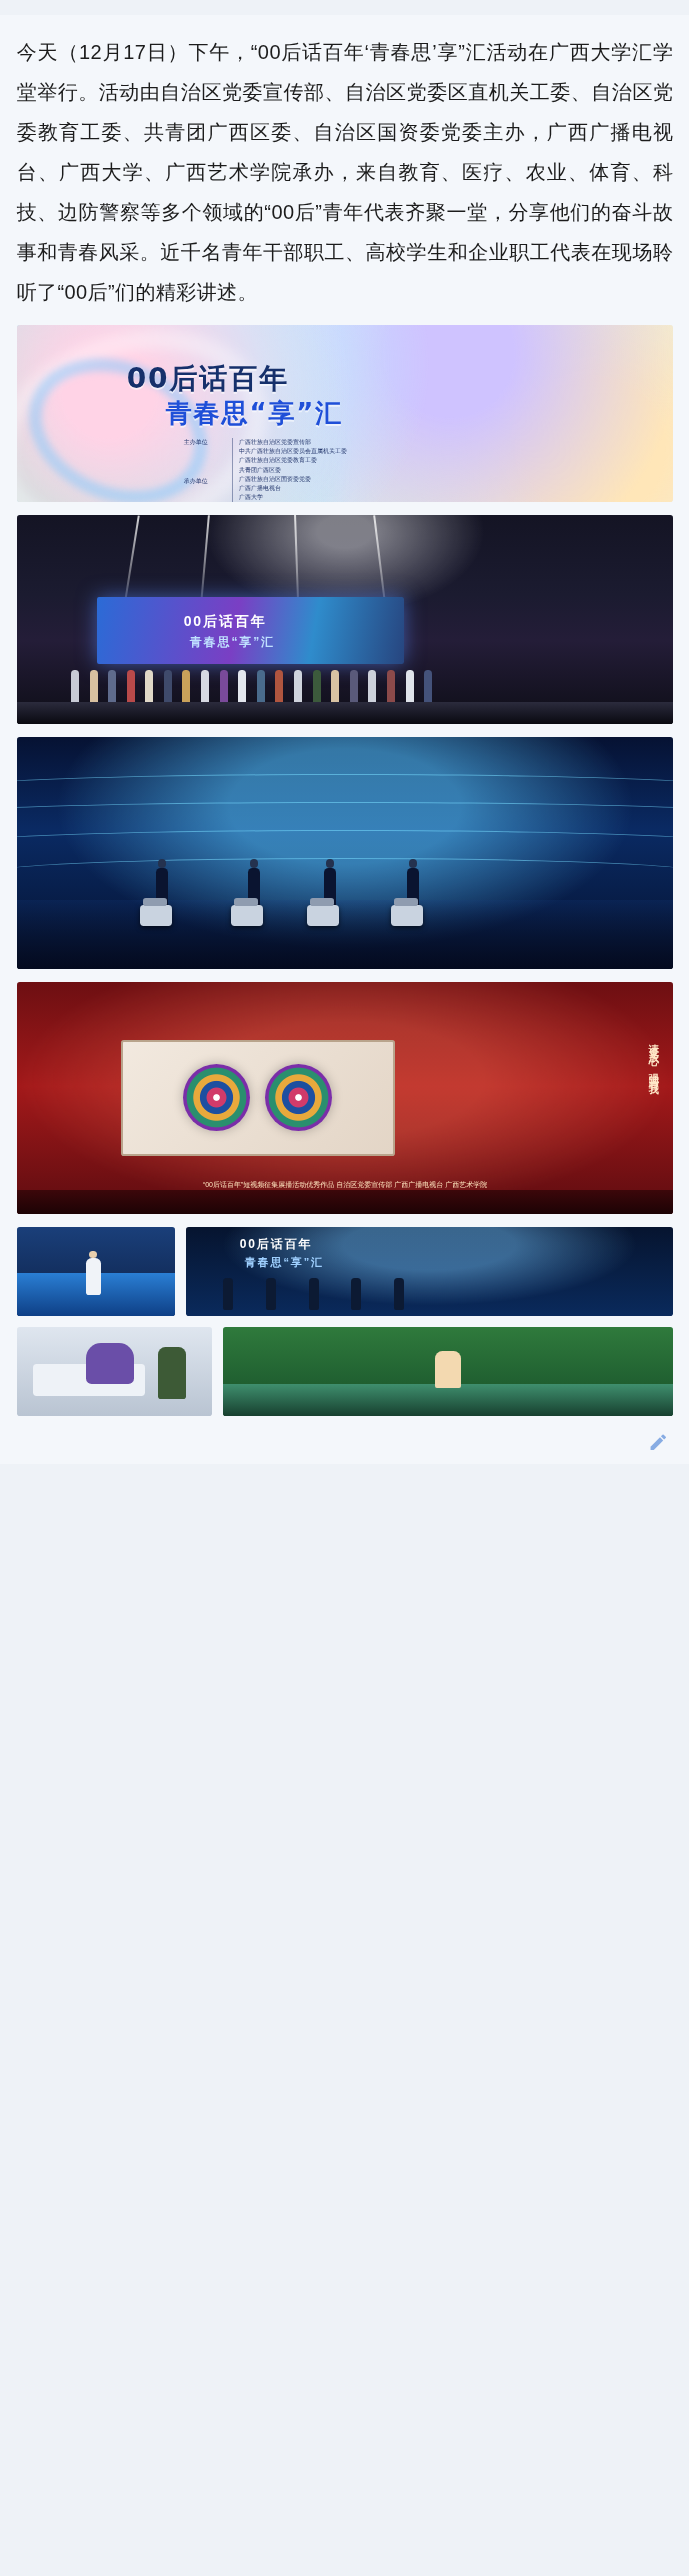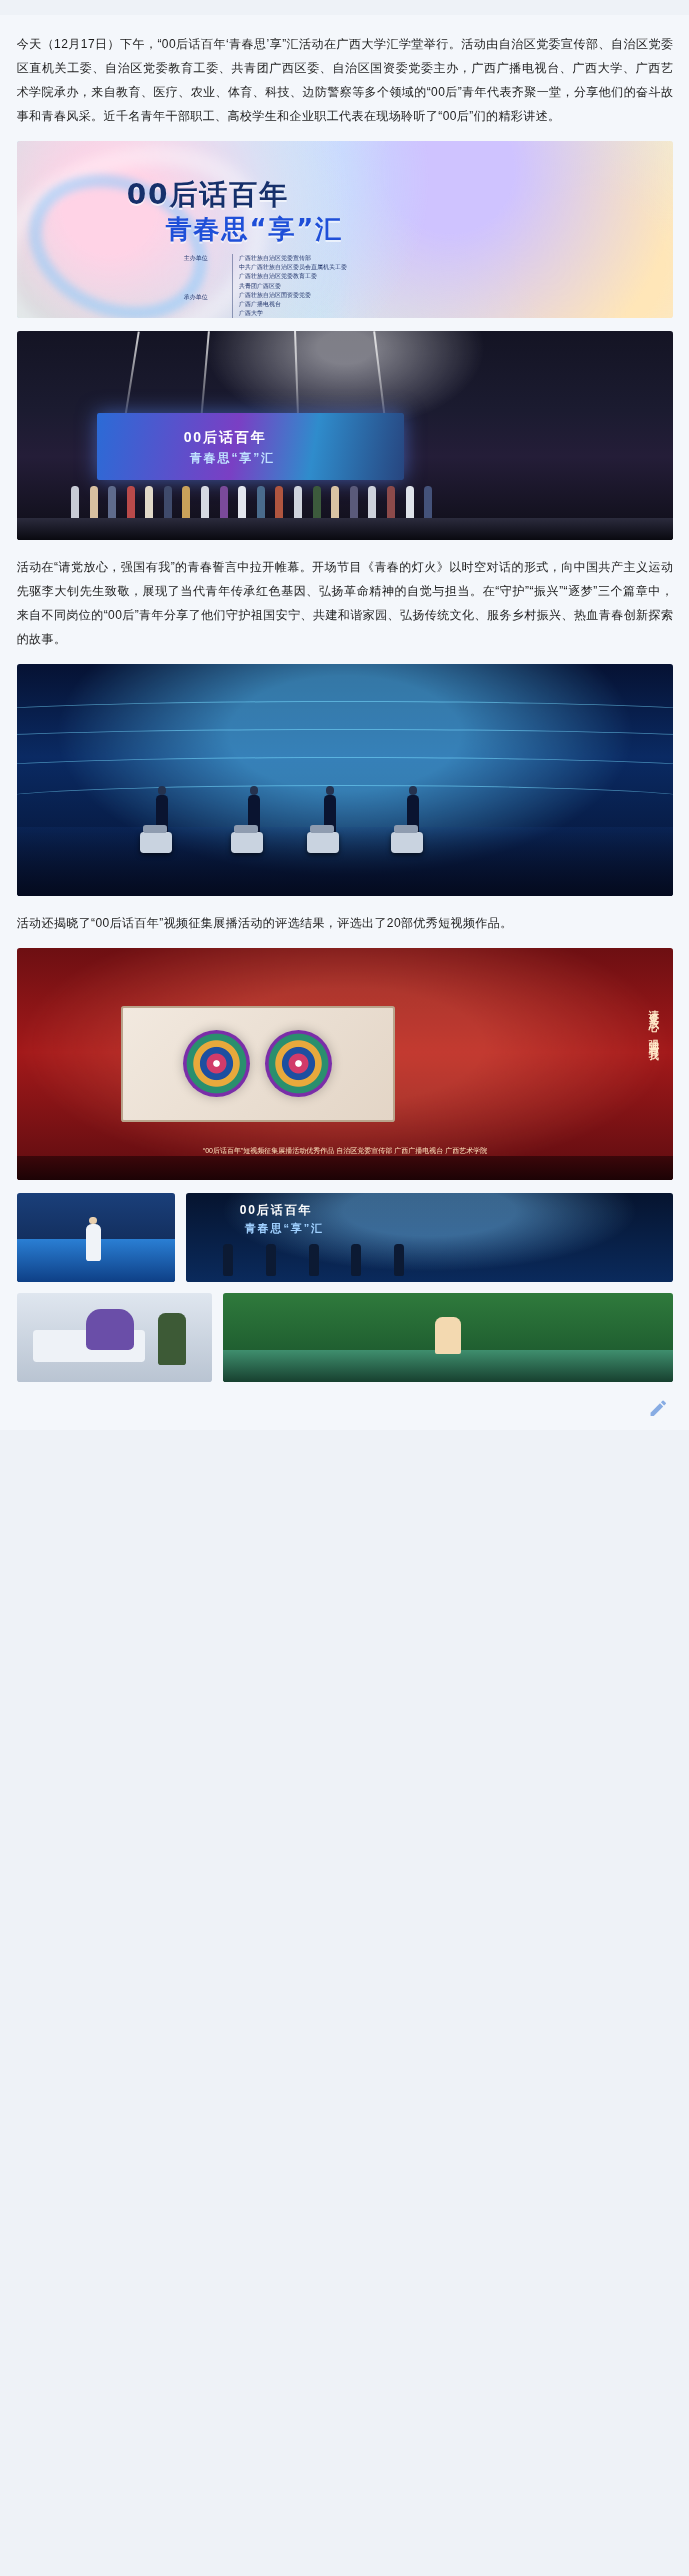--- a/index.html
+++ b/index.html
@@ -11,21 +11,21 @@
   }
   .page{
     width:690px;
     margin:0 auto;
     background:#f4f7fb;
     box-sizing:border-box;
     padding:0 0 37px 0;
     position:relative;
   }
   .para{
-    font-size:12px;
+    font-size:20px;
     line-height:2.0;
     letter-spacing:0.4px;
     text-align:justify;
     color:#1c1c1c;
     padding:0 16.7px;
     margin:15px 0 13px 0;
   }
   .para.first{padding-top:16.7px;}
   .figure{
     margin:13px 16.7px;
@@ -251,41 +251,39 @@
         <div class="p" style="left:333px;background:#5a5a7a;"></div>
         <div class="p" style="left:351px;background:#cdd1db;"></div>
         <div class="p" style="left:370px;background:#8c4a4a;"></div>
         <div class="p" style="left:389px;background:#dfe3ea;"></div>
         <div class="p" style="left:407px;background:#44527a;"></div>
       </div>
       <div class="floor"></div>
     </div>
   </div>
 
-  <p class="para">活动在“请党放心，强国有我”的青春誓言中拉开帷幕。开场节目《青春的灯火》以时空对话的形式，向中国共产主义运动先驱李大钊先生致敬，展现了当代青年传承红色基因、弘扬革命精神的自觉与担当。在“守护”“振兴”“逐梦”三个篇章中，来自不同岗位的“00后”青年分享了他们守护祖国安宁、共建和谐家园、弘扬传统文化、服务乡村振兴、热血青春创新探索的故事。</p>
 
   <div class="figure">
     <div class="stage3">
       <div class="wave" style="top:37px;"></div>
       <div class="wave" style="top:65px;transform:scaleX(1.1);"></div>
       <div class="wave" style="top:93px;"></div>
       <div class="wave" style="top:121px;transform:scaleX(.9);"></div>
       <div class="floorlight"></div>
       <div class="human" style="left:139px;"></div>
       <div class="human" style="left:231px;"></div>
       <div class="human" style="left:307px;"></div>
       <div class="human" style="left:390px;"></div>
       <div class="robot" style="left:123px;"></div>
       <div class="robot" style="left:214px;"></div>
       <div class="robot" style="left:290px;"></div>
       <div class="robot" style="left:374px;"></div>
     </div>
   </div>
 
-  <p class="para">活动还揭晓了“00后话百年”视频征集展播活动的评选结果，评选出了20部优秀短视频作品。</p>
 
   <div class="figure">
     <div class="stage4">
       <div class="panel">
         <div class="medal"></div>
         <div class="medal"></div>
       </div>
       <div class="vtext">请党放心，强国有我</div>
       <div class="caption">“00后话百年”短视频征集展播活动优秀作品
 自治区党委宣传部 广西广播电视台 广西艺术学院</div>

